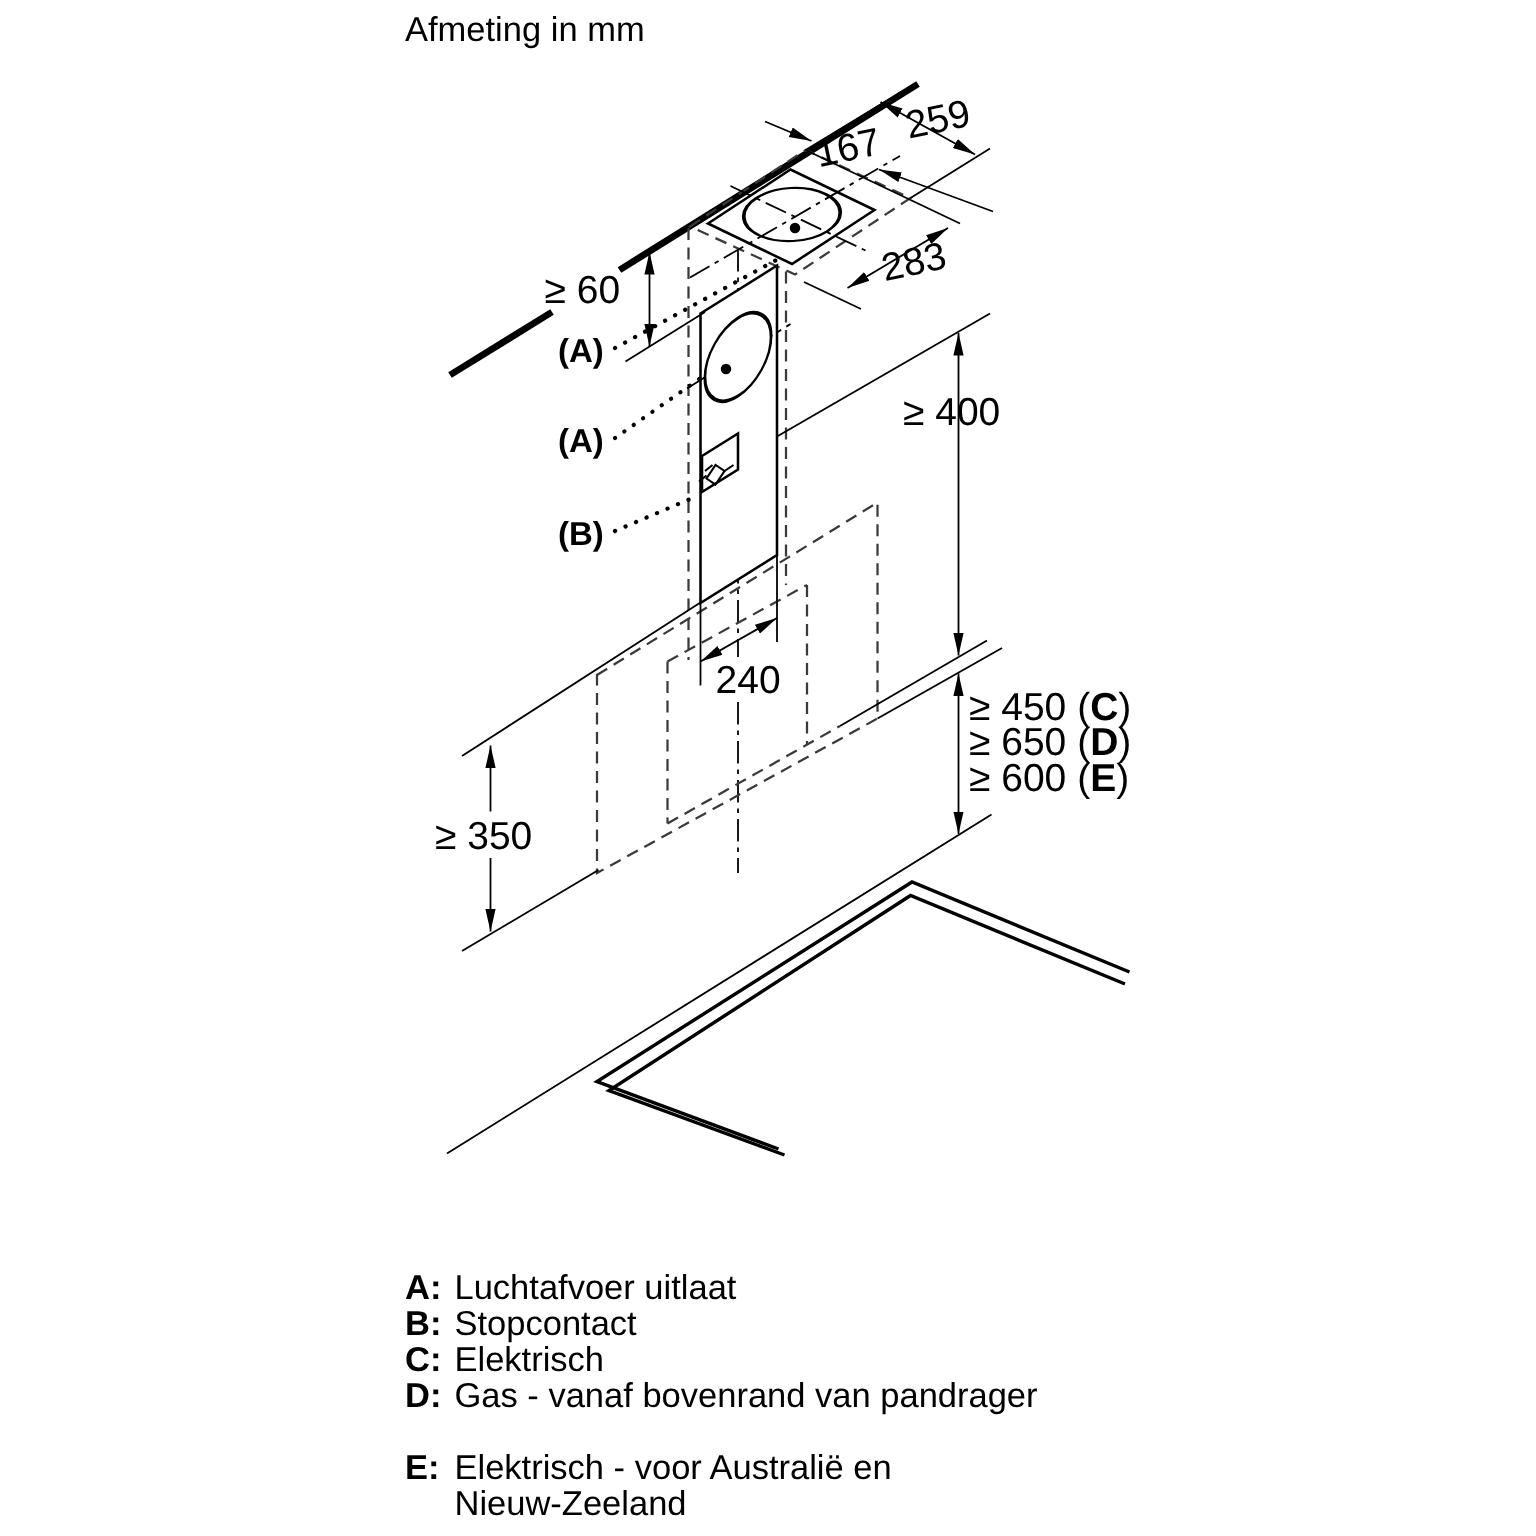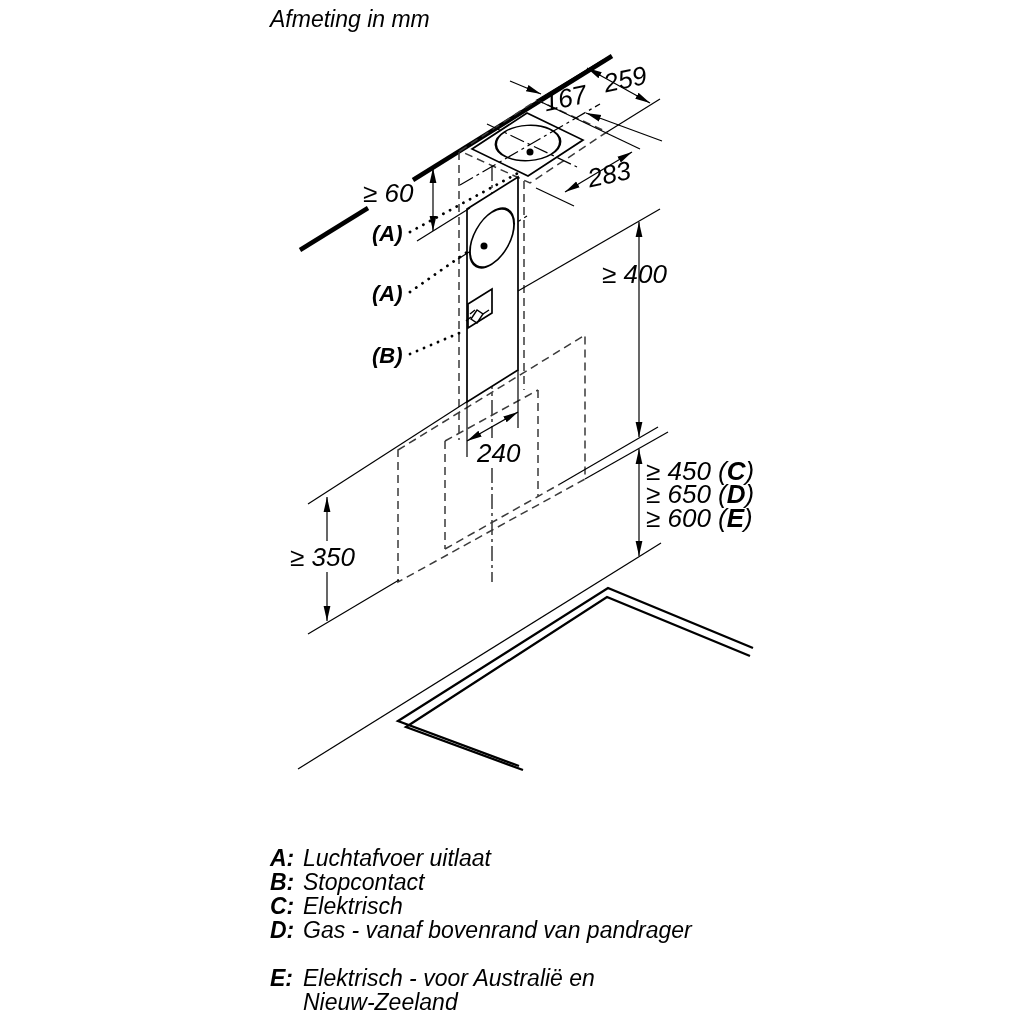--- a/index.html
+++ b/index.html
@@ -1,17 +1,17 @@
 <!DOCTYPE html>
 <html><head>
 <meta charset="utf-8">
 <style>
   html,body{margin:0;padding:0;background:#ffffff;}
   .stage{position:relative;width:844px;height:1024px;background:#ffffff;overflow:hidden;
-         font-family:"Liberation Sans",sans-serif;font-style:italic;}
+         font-family:"Liberation Sans",sans-serif;}
   svg{display:block}
   text{fill:#000;}
   .title{font-size:23px;}
   .dim{font-size:26px;}
   .callout{font-size:22px;font-weight:bold;}
   .legend-key{font-size:23px;font-weight:bold;}
   .legend-text{font-size:23px;}
   .b{font-weight:bold;}
   .thick{stroke:#000;stroke-width:4.5;fill:none;}
   .outline{stroke:#000;stroke-width:1.7;fill:none;}

